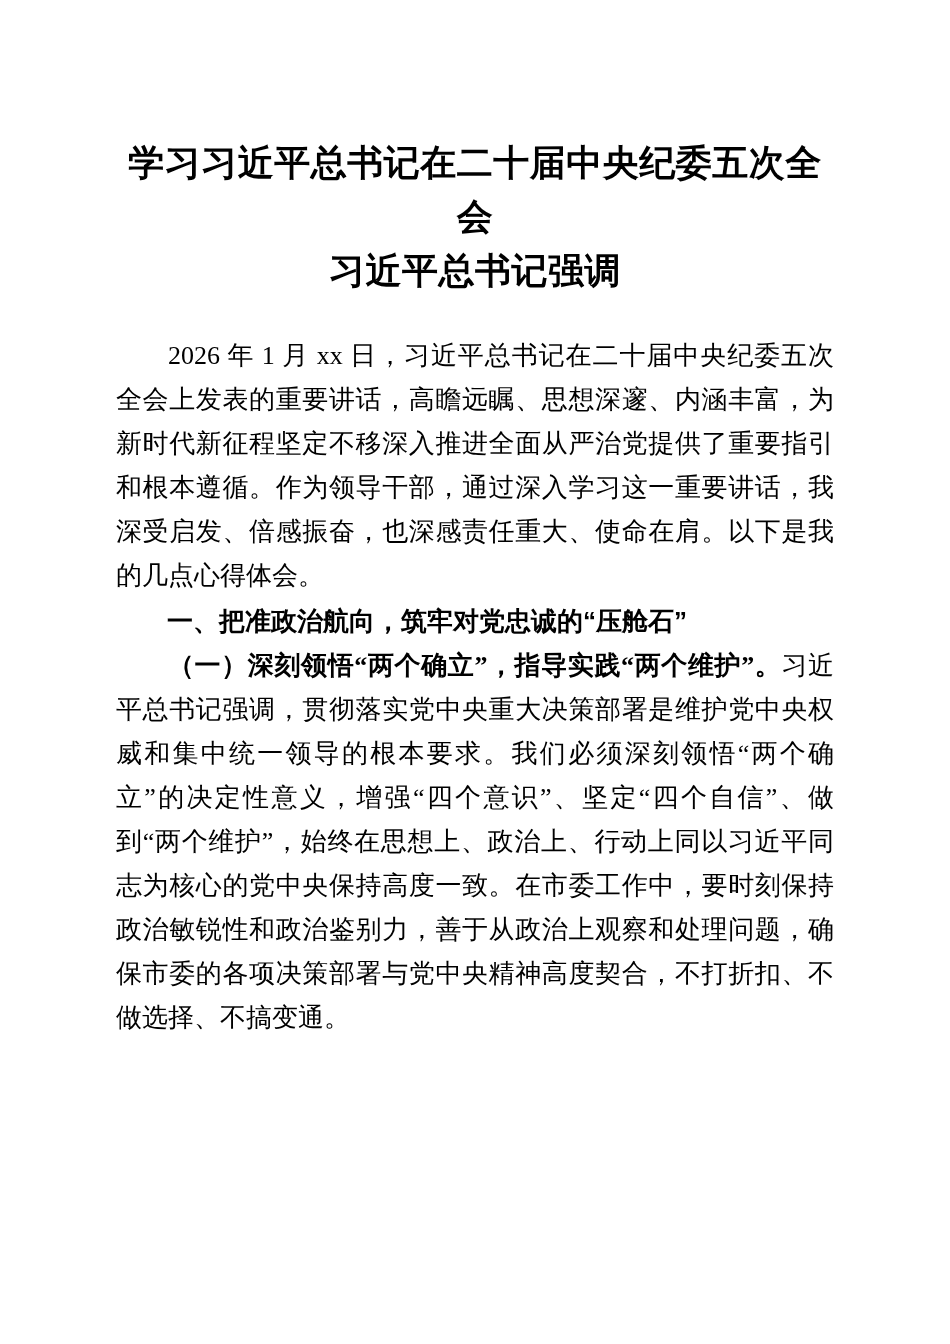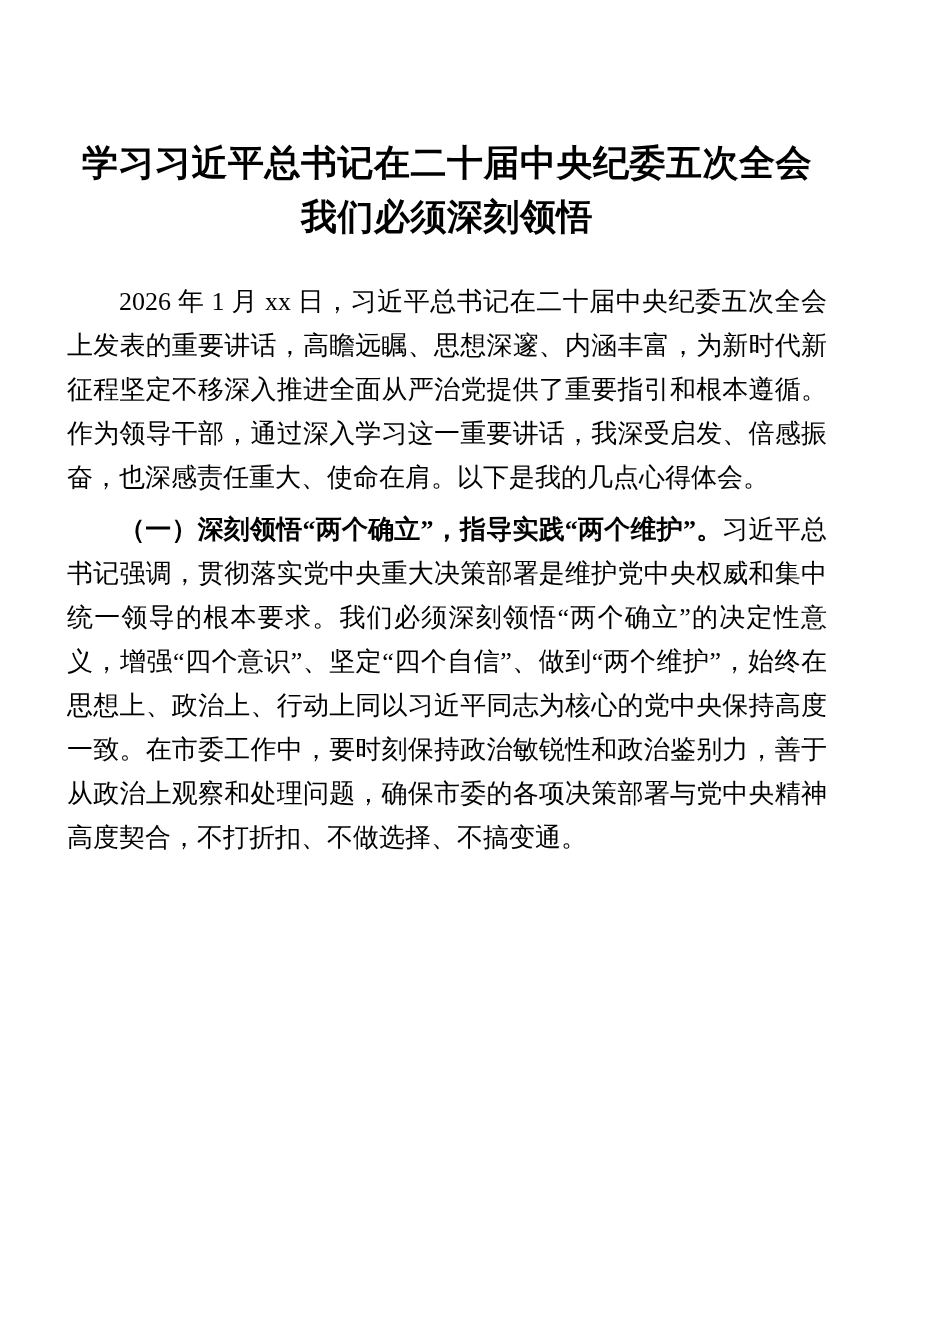--- a/index.html
+++ b/index.html
@@ -8,21 +8,21 @@
     background: #ffffff;
   }
   .page {
     position: relative;
     width: 950px;
     height: 1100px;
     margin: 0 auto;
     background: #ffffff;
     color: #000000;
     box-sizing: border-box;
-    padding: 136px 115px 0 59px;
+    padding: 136px 115px 0 115px;
     overflow: hidden;
   }
   .doc-title {
     margin: 0;
     font-family: "Liberation Serif", "DejaVu Serif", serif;
     font-weight: 700;
     font-size: 36px;
     line-height: 54px;
     text-align: center;
     letter-spacing: 0.5px;
@@ -30,21 +30,21 @@
   .doc-title .title-line {
     display: block;
   }
   .doc-body {
     margin-top: 36px;
     font-family: "Liberation Serif", "DejaVu Serif", serif;
     font-size: 26px;
     line-height: 44px;
   }
   .para {
-    margin: 8px;
+    margin: 1px;
     text-indent: 2em;
     text-align: justify;
     text-align-last: left;
     font-weight: 400;
   }
   .para .lead {
     font-weight: 700;
   }
   .section-heading {
     margin: 0;
@@ -55,23 +55,24 @@
     text-indent: 2em;
     text-align: left;
   }
 </style>
 </head>
 <body>
 
 <div class="page">
   <h1 class="doc-title">
     <span class="title-line">学习习近平总书记在二十届中央纪委五次全会</span>
-    <span class="title-line">我们必须深刻领悟</span>
+    <span class="title-line">习近平总书记强调</span>
   </h1>
 
   <div class="doc-body">
     <p class="para">2026 年 1 月 xx 日，习近平总书记在二十届中央纪委五次全会上发表的重要讲话，高瞻远瞩、思想深邃、内涵丰富，为新时代新征程坚定不移深入推进全面从严治党提供了重要指引和根本遵循。作为领导干部，通过深入学习这一重要讲话，我深受启发、倍感振奋，也深感责任重大、使命在肩。以下是我的几点心得体会。</p>
 
+    <h2 class="section-heading">一、把准政治航向，筑牢对党忠诚的“压舱石”</h2>
 
     <p class="para"><span class="lead">（一）深刻领悟“两个确立”，指导实践“两个维护”。</span><span>习近平总书记强调，贯彻落实党中央重大决策部署是维护党中央权威和集中统一领导的根本要求。我们必须深刻领悟“两个确立”的决定性意义，增强“四个意识”、坚定“四个自信”、做到“两个维护”，始终在思想上、政治上、行动上同以习近平同志为核心的党中央保持高度一致。在市委工作中，要时刻保持政治敏锐性和政治鉴别力，善于从政治上观察和处理问题，确保市委的各项决策部署与党中央精神高度契合，不打折扣、不做选择、不搞变通。</span></p>
 
   </div>
 </div>
 
 </body></html>

